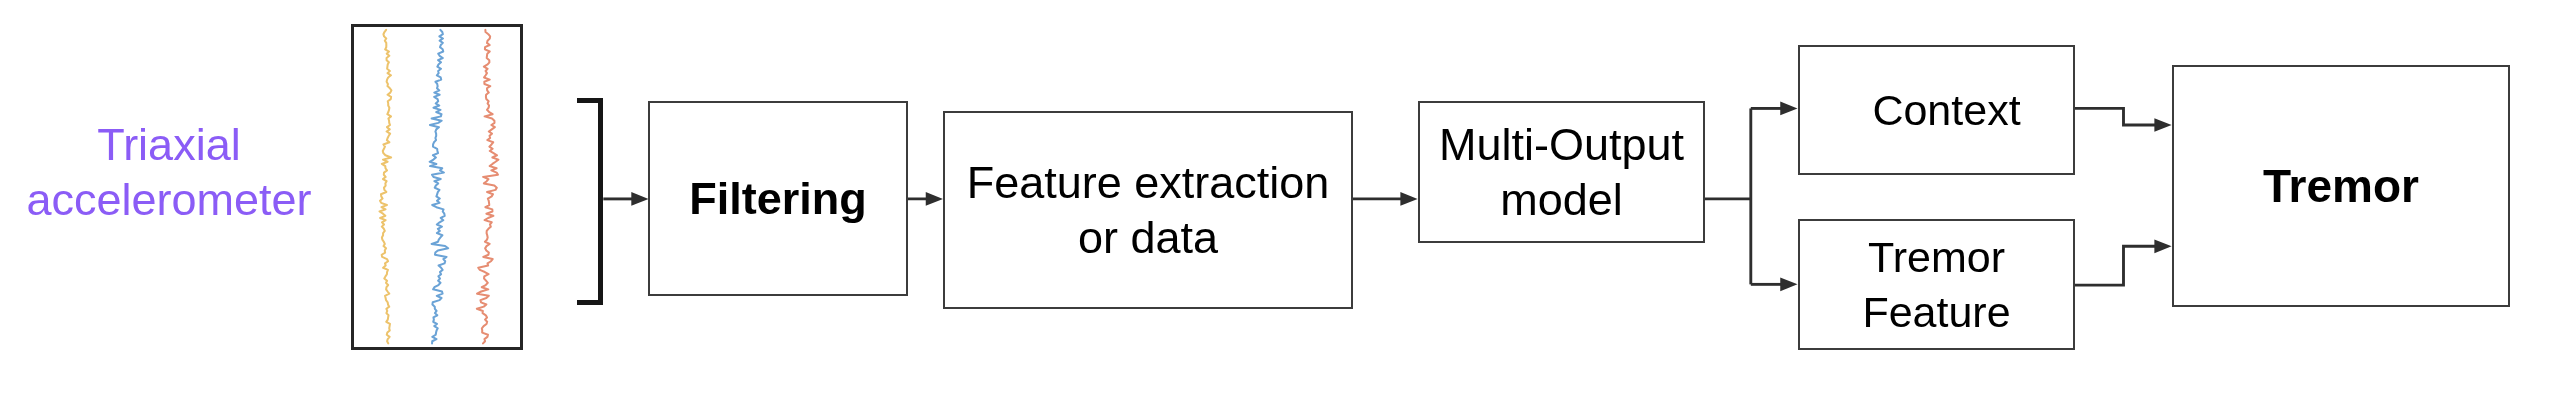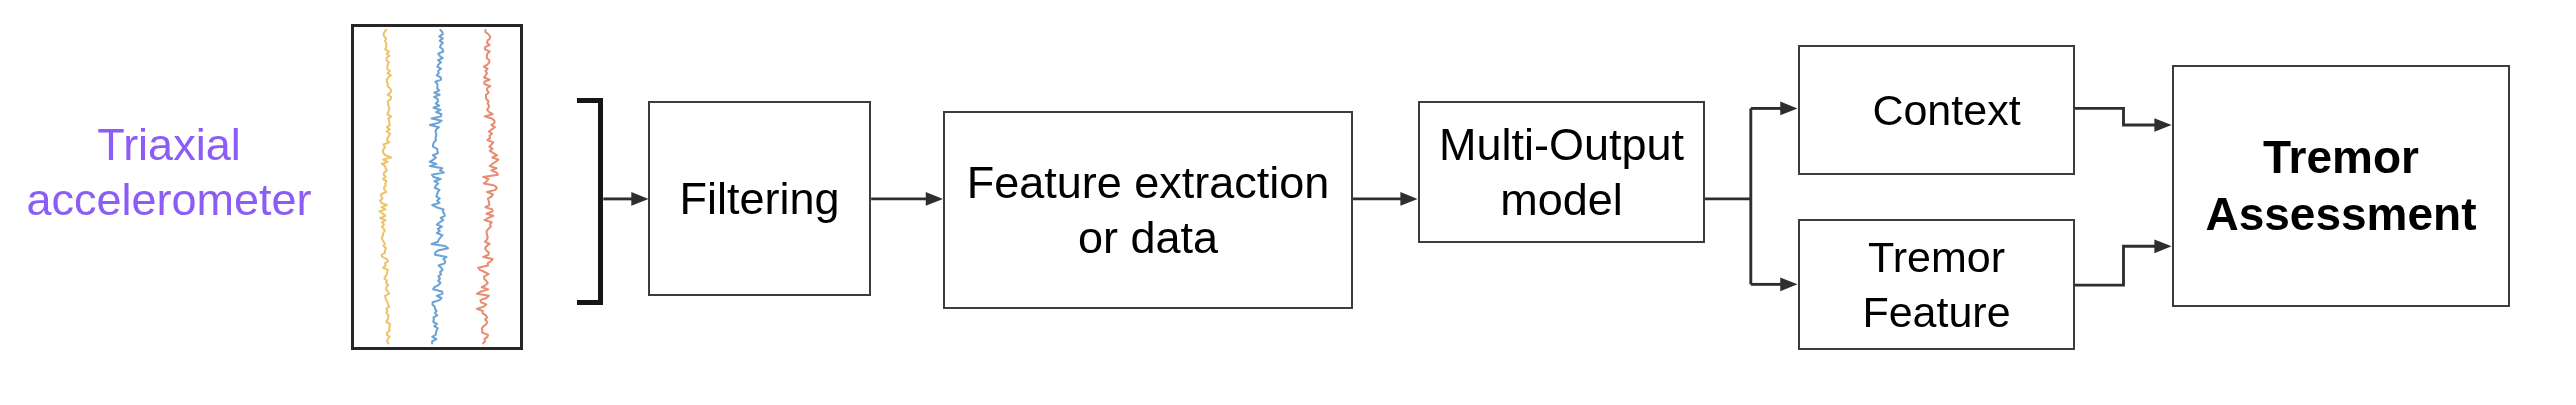--- a/index.html
+++ b/index.html
@@ -29,21 +29,21 @@
     background:transparent;
   }
   .node{
     position:absolute;
     border:2.9px solid #3c3c3c;background:#ffffff;box-sizing:border-box;
     display:flex;flex-direction:column;align-items:center;justify-content:center;
     text-align:center;color:#000;
     font-size:45px;line-height:55px;white-space:nowrap;
   }
   .node span{display:block;}
-  .node.filtering{left:648px;top:101px;width:223px;height:195px;}
+  .node.filtering{left:648px;top:101px;width:260px;height:195px;font-weight:bold;}
   .node.feature{left:943px;top:111px;width:410px;height:198px;}
   .node.multi{left:1418px;top:101px;width:287px;height:142px;}
   .node.context{left:1798px;top:45px;width:277px;height:130px;font-size:43px;padding-left:20px;}
   .node.detector{left:1798px;top:219px;width:277px;height:131px;font-size:43px;}
   .node.assessment{left:2172px;top:65px;width:338px;height:242px;font-weight:bold;font-size:46px;line-height:57px;}
   .connectors{
     position:absolute;left:0;top:0;width:2576px;height:405px;
     pointer-events:none;
   }
 </style>
@@ -104,17 +104,16 @@
     <span>Context</span>
   </div>
 
   <div class="node detector">
     <span>Tremor</span>
     <span>Feature</span>
   </div>
 
   <div class="node assessment">
     <span>Tremor</span>
-    <span>Assessment</span>
   </div>
 
 </div>
 
 
 </body></html>

